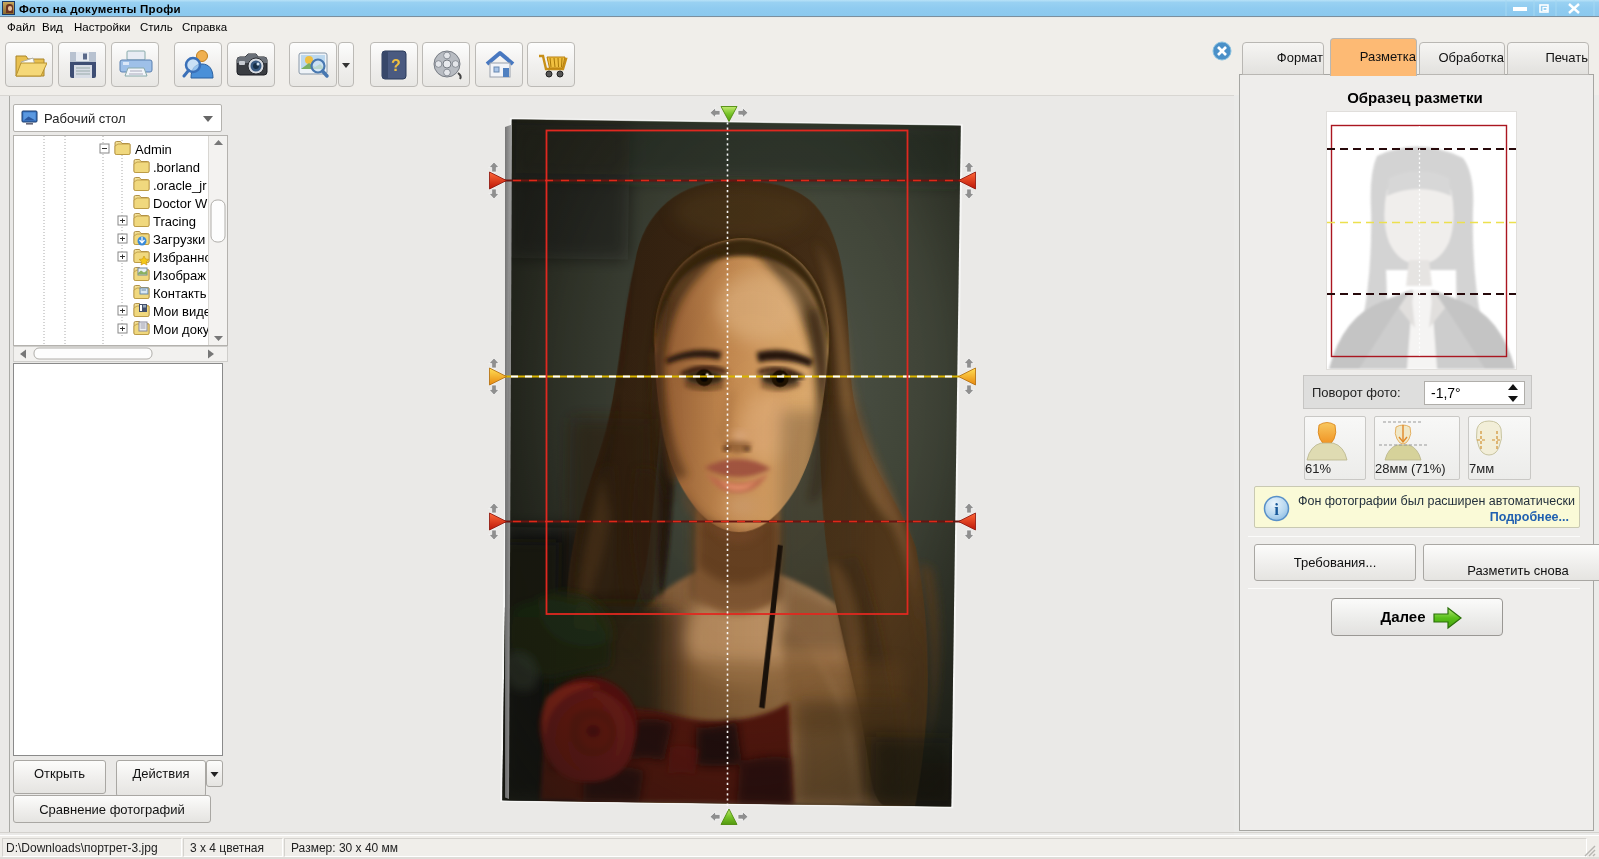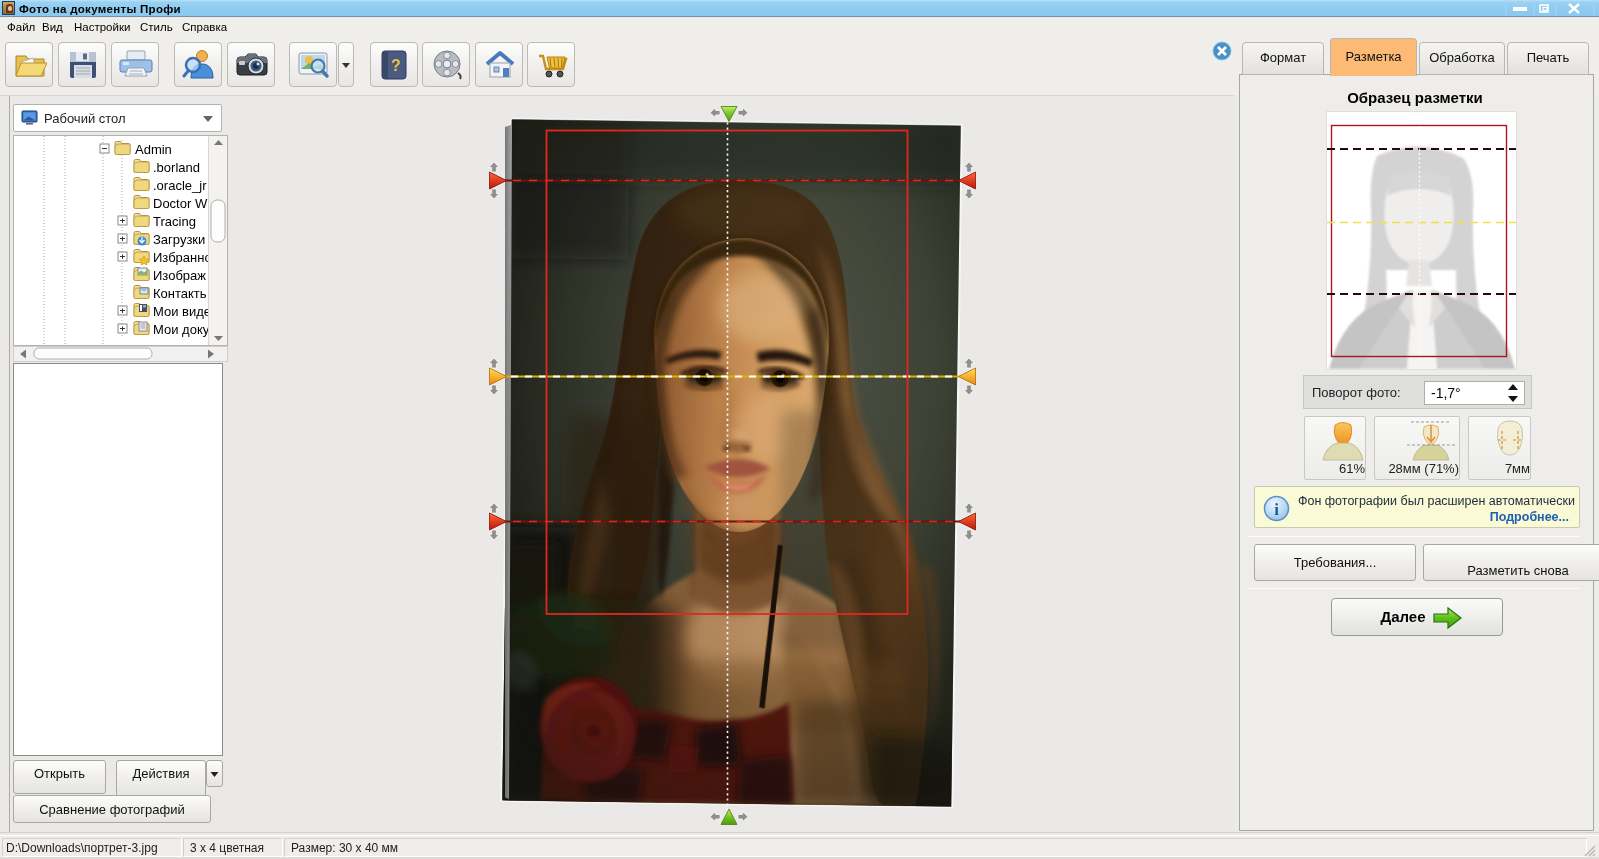--- a/index.html
+++ b/index.html
@@ -24,29 +24,29 @@
 
 .combo{position:absolute;left:13px;top:104px;width:209px;height:28px;background:#fff;border:1px solid #b4b2ae;border-radius:2px}
 .combo .ctext{position:absolute;left:30px;top:6px;font-size:13px;color:#222}
 .combo .carr{position:absolute;right:8px;top:11px;width:0;height:0;border-left:5px solid transparent;border-right:5px solid transparent;border-top:6px solid #666}
 #treebox{position:absolute;left:13px;top:135px;width:215px;height:211px;background:#fff;border:1px solid #b4b2ae}
 #hscroll{position:absolute;left:13px;top:346px;width:215px;height:16px;background:#f2f1ef;border:1px solid #cfcecb}
 #bigbox{position:absolute;left:13px;top:363px;width:210px;height:393px;background:#fff;border:1px solid #8a8a8a}
 .btn{position:absolute;background:linear-gradient(#fcfcfb,#efeeec 55%,#e5e4e1);border:1px solid #a9a7a3;border-radius:3px;font-size:13px;color:#111;text-align:center}
 
 #rpanel{position:absolute;left:1239px;top:74px;width:355px;height:757px;background:#eeedeb;border:1px solid #a6a6a2}
-.tab{position:absolute;top:42px;height:33px;background:linear-gradient(#f6f5f3,#e2e1de);border:1px solid #b9b7b3;border-radius:4px 4px 0 0;font-size:13px;color:#111;text-align:center}
+.tab{position:absolute;top:42px;height:33px;background:linear-gradient(#f6f5f3,#e2e1de);border:1px solid #b9b7b3;border-radius:4px 4px 0 0;font-size:13px;color:#111;text-align:right}
 .tab.active{top:38px;height:38px;background:#fdba74;border-bottom:none;font-size:13px}
 #rtitle{position:absolute;left:1280px;top:89px;width:270px;text-align:center;font-size:15px;font-weight:bold;color:#000}
 #preview{position:absolute;left:1327px;top:112px;width:189px;height:257px;background:#fff;box-shadow:0 0 0 1px #e0dedb}
 
 #spinrow{position:absolute;left:1303px;top:375px;width:229px;height:34px;background:#dededd;border:1px solid #c6c5c3}
 #spinlabel{position:absolute;left:8px;top:9px;font-size:13px;color:#222}
 #spinbox{position:absolute;left:120px;top:5px;width:101px;height:24px;background:#fff;border:1px solid #b0aeaa;font-size:14px;color:#000;padding:3px 0 0 6px}
-.ibtn{position:absolute;top:416px;height:64px;background:linear-gradient(#f8f8f7,#ececea);border:1px solid #c9c8c5;border-radius:2px;text-align:right;font-size:13px;color:#222}
+.ibtn{position:absolute;top:416px;height:64px;background:linear-gradient(#f8f8f7,#ececea);border:1px solid #c9c8c5;border-radius:2px;text-align:left;font-size:13px;color:#222}
 #infobox{position:absolute;left:1254px;top:486px;width:326px;height:42px;background:#fafad7;border:1px solid #c9c9b2;border-radius:2px}
 #infotext{position:absolute;left:43px;top:7px;font-size:12.5px;color:#23303c}
 #infolink{position:absolute;right:10px;top:23px;font-size:12.5px;font-weight:bold;color:#2060b0;}
 .sep{position:absolute;height:1px;background:#d5d4d1;border-bottom:1px solid #fbfbfa}
 #dalee{position:absolute;left:1331px;top:598px;width:172px;height:38px;background:linear-gradient(#fbfbfa,#ebebe9 60%,#e2e1df);border:1px solid #9a9894;border-radius:4px;font-size:15px;font-weight:bold;color:#000;text-align:center}
 
 #statusbar{position:absolute;left:0;top:835px;width:1599px;height:24px;background:#f0eeea;border-top:1px solid #fff;font-size:12px;color:#222}
 .scell{position:absolute;top:2px;height:19px;border:1px solid #d4d2ce;border-right-color:#fff;border-bottom-color:#fff}
 </style></head><body>
 <div id="titlebar">

